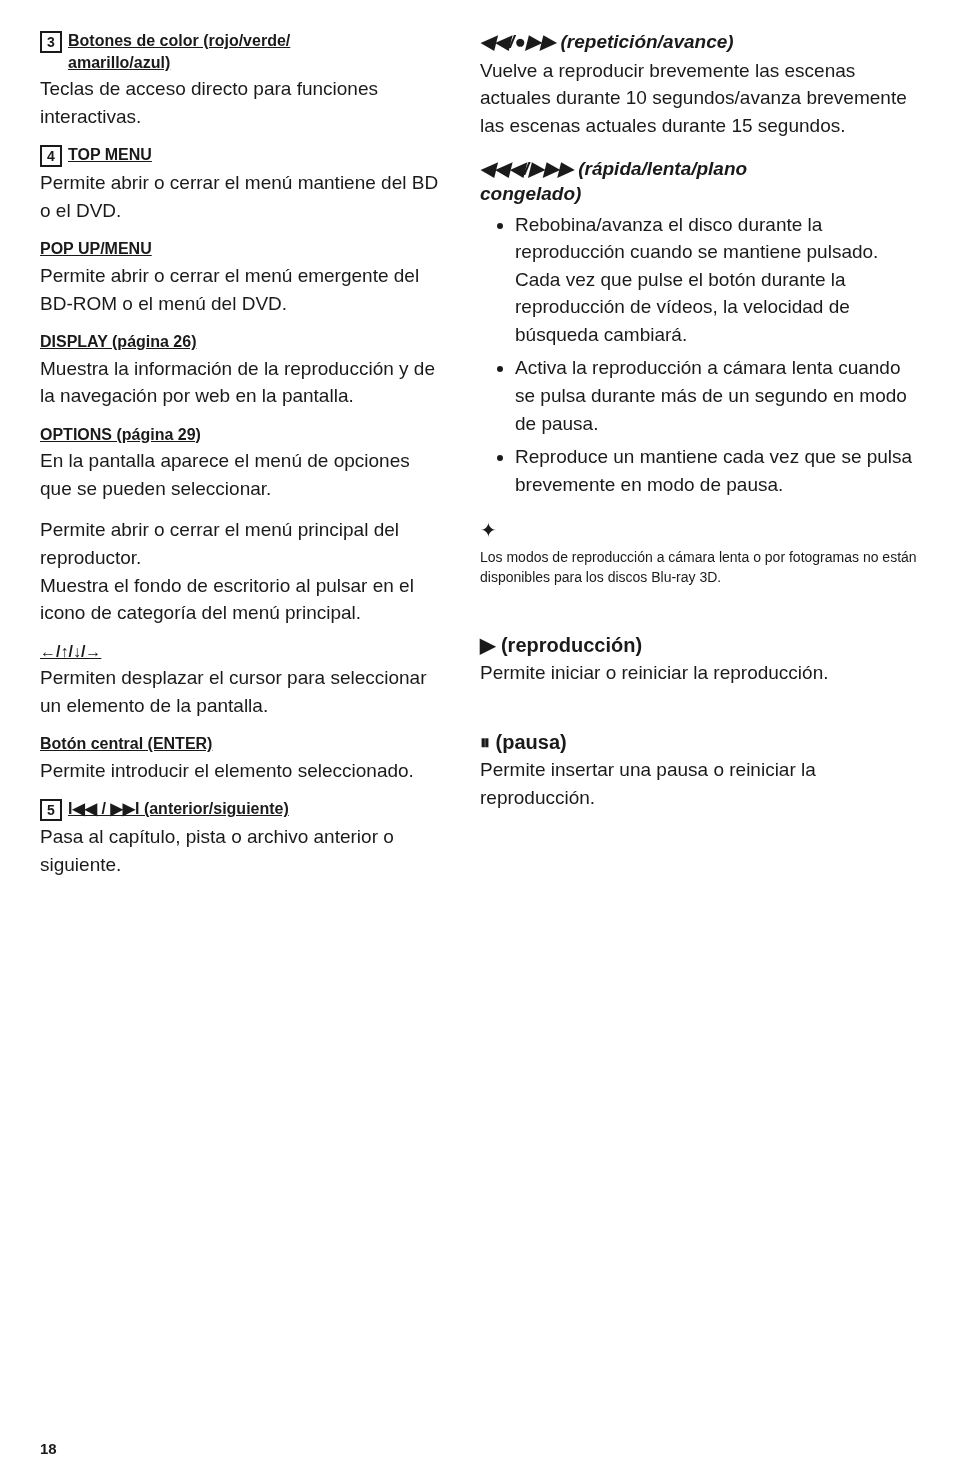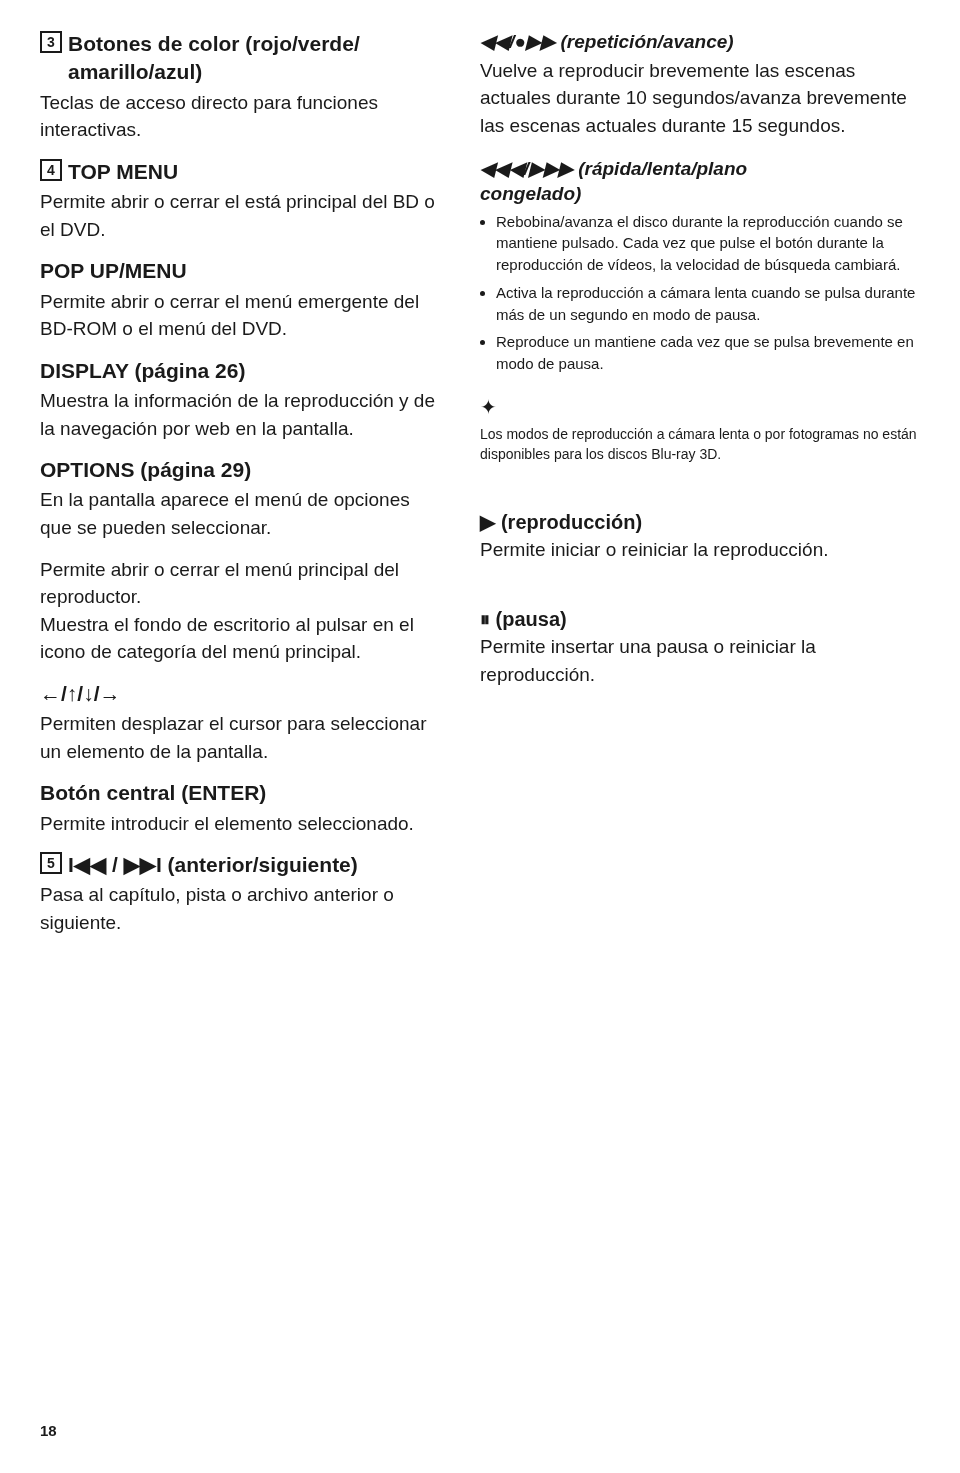--- a/index.html
+++ b/index.html
@@ -25,22 +25,23 @@
     }
     .col-right {
       flex: 1;
       padding-left: 10px;
     }
     .section {
       margin-bottom: 14px;
     }
     .section-title {
       font-weight: bold;
-      font-size: 21px;
+      font-size: 16px;
       line-height: 1.35;
+      text-decoration: underline;
     }
     .section-body {
       font-size: 19px;
       line-height: 1.45;
       margin-top: 2px;
     }
     .numbered-label {
       display: flex;
       align-items: flex-start;
       gap: 6px;
@@ -66,43 +67,44 @@
       margin: 8px 0 14px 0;
       font-size: 14px;
       line-height: 1.45;
       color: #1a1a1a;
     }
     .bullet-list {
       padding-left: 16px;
       margin-top: 4px;
     }
     .bullet-list li {
-      font-size: 15px;
+      font-size: 19px;
       line-height: 1.45;
       margin-bottom: 6px;
+      margin-left: 19px;
     }
     .right-title-large {
       font-size: 19px;
       font-weight: bold;
       line-height: 1.3;
       margin-bottom: 2px;
       font-style: italic;
     }
     .right-title-medium {
       font-size: 20px;
       font-weight: bold;
       margin-bottom: 2px;
       margin-top: 45px;
     }
     .right-section {
       margin-bottom: 18px;
     }
     .page-number {
       position: absolute;
-      bottom: 34px;
+      bottom: 16px;
       left: 40px;
       font-size: 15px;
       font-weight: bold;
     }
   </style>
 </head>
 <body>
 
 <div class="page-content">
 
@@ -119,21 +121,21 @@
         Teclas de acceso directo para funciones interactivas.
       </div>
     </div>
 
     <div class="section">
       <div class="numbered-label">
         <span class="num-box">4</span>
         <span class="section-title">TOP MENU</span>
       </div>
       <div class="section-body">
-        Permite abrir o cerrar el está principal del BD o el DVD.
+        Permite abrir o cerrar el menú mantiene del BD o el DVD.
       </div>
     </div>
 
     <div class="section">
       <div class="section-title">POP UP/MENU</div>
       <div class="section-body">
         Permite abrir o cerrar el menú emergente del BD-ROM o el menú del DVD.
       </div>
     </div>
 

